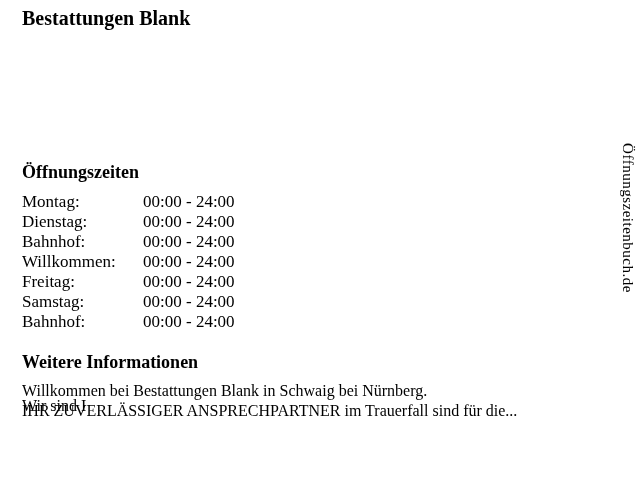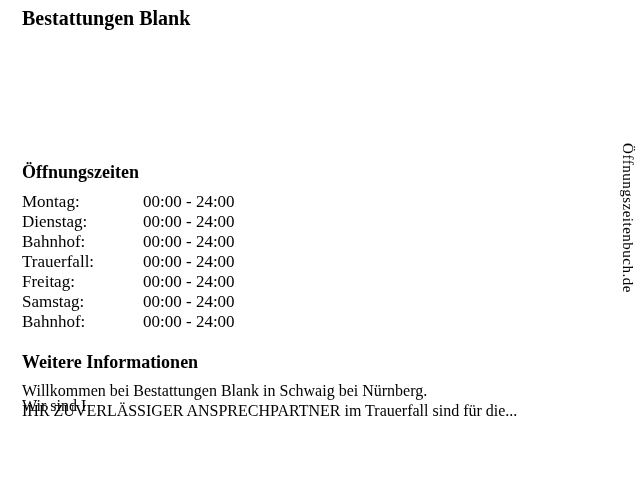--- a/index.html
+++ b/index.html
@@ -83,21 +83,21 @@
     </div>
     <div class="hrow">
       <span class="day">Dienstag:</span>
       <span class="time">00:00 - 24:00</span>
     </div>
     <div class="hrow">
       <span class="day">Bahnhof:</span>
       <span class="time">00:00 - 24:00</span>
     </div>
     <div class="hrow">
-      <span class="day">Trauerfall:</span>
+      <span class="day">Willkommen:</span>
       <span class="time">00:00 - 24:00</span>
     </div>
     <div class="hrow">
       <span class="day">Freitag:</span>
       <span class="time">00:00 - 24:00</span>
     </div>
     <div class="hrow">
       <span class="day">Samstag:</span>
       <span class="time">00:00 - 24:00</span>
     </div>

